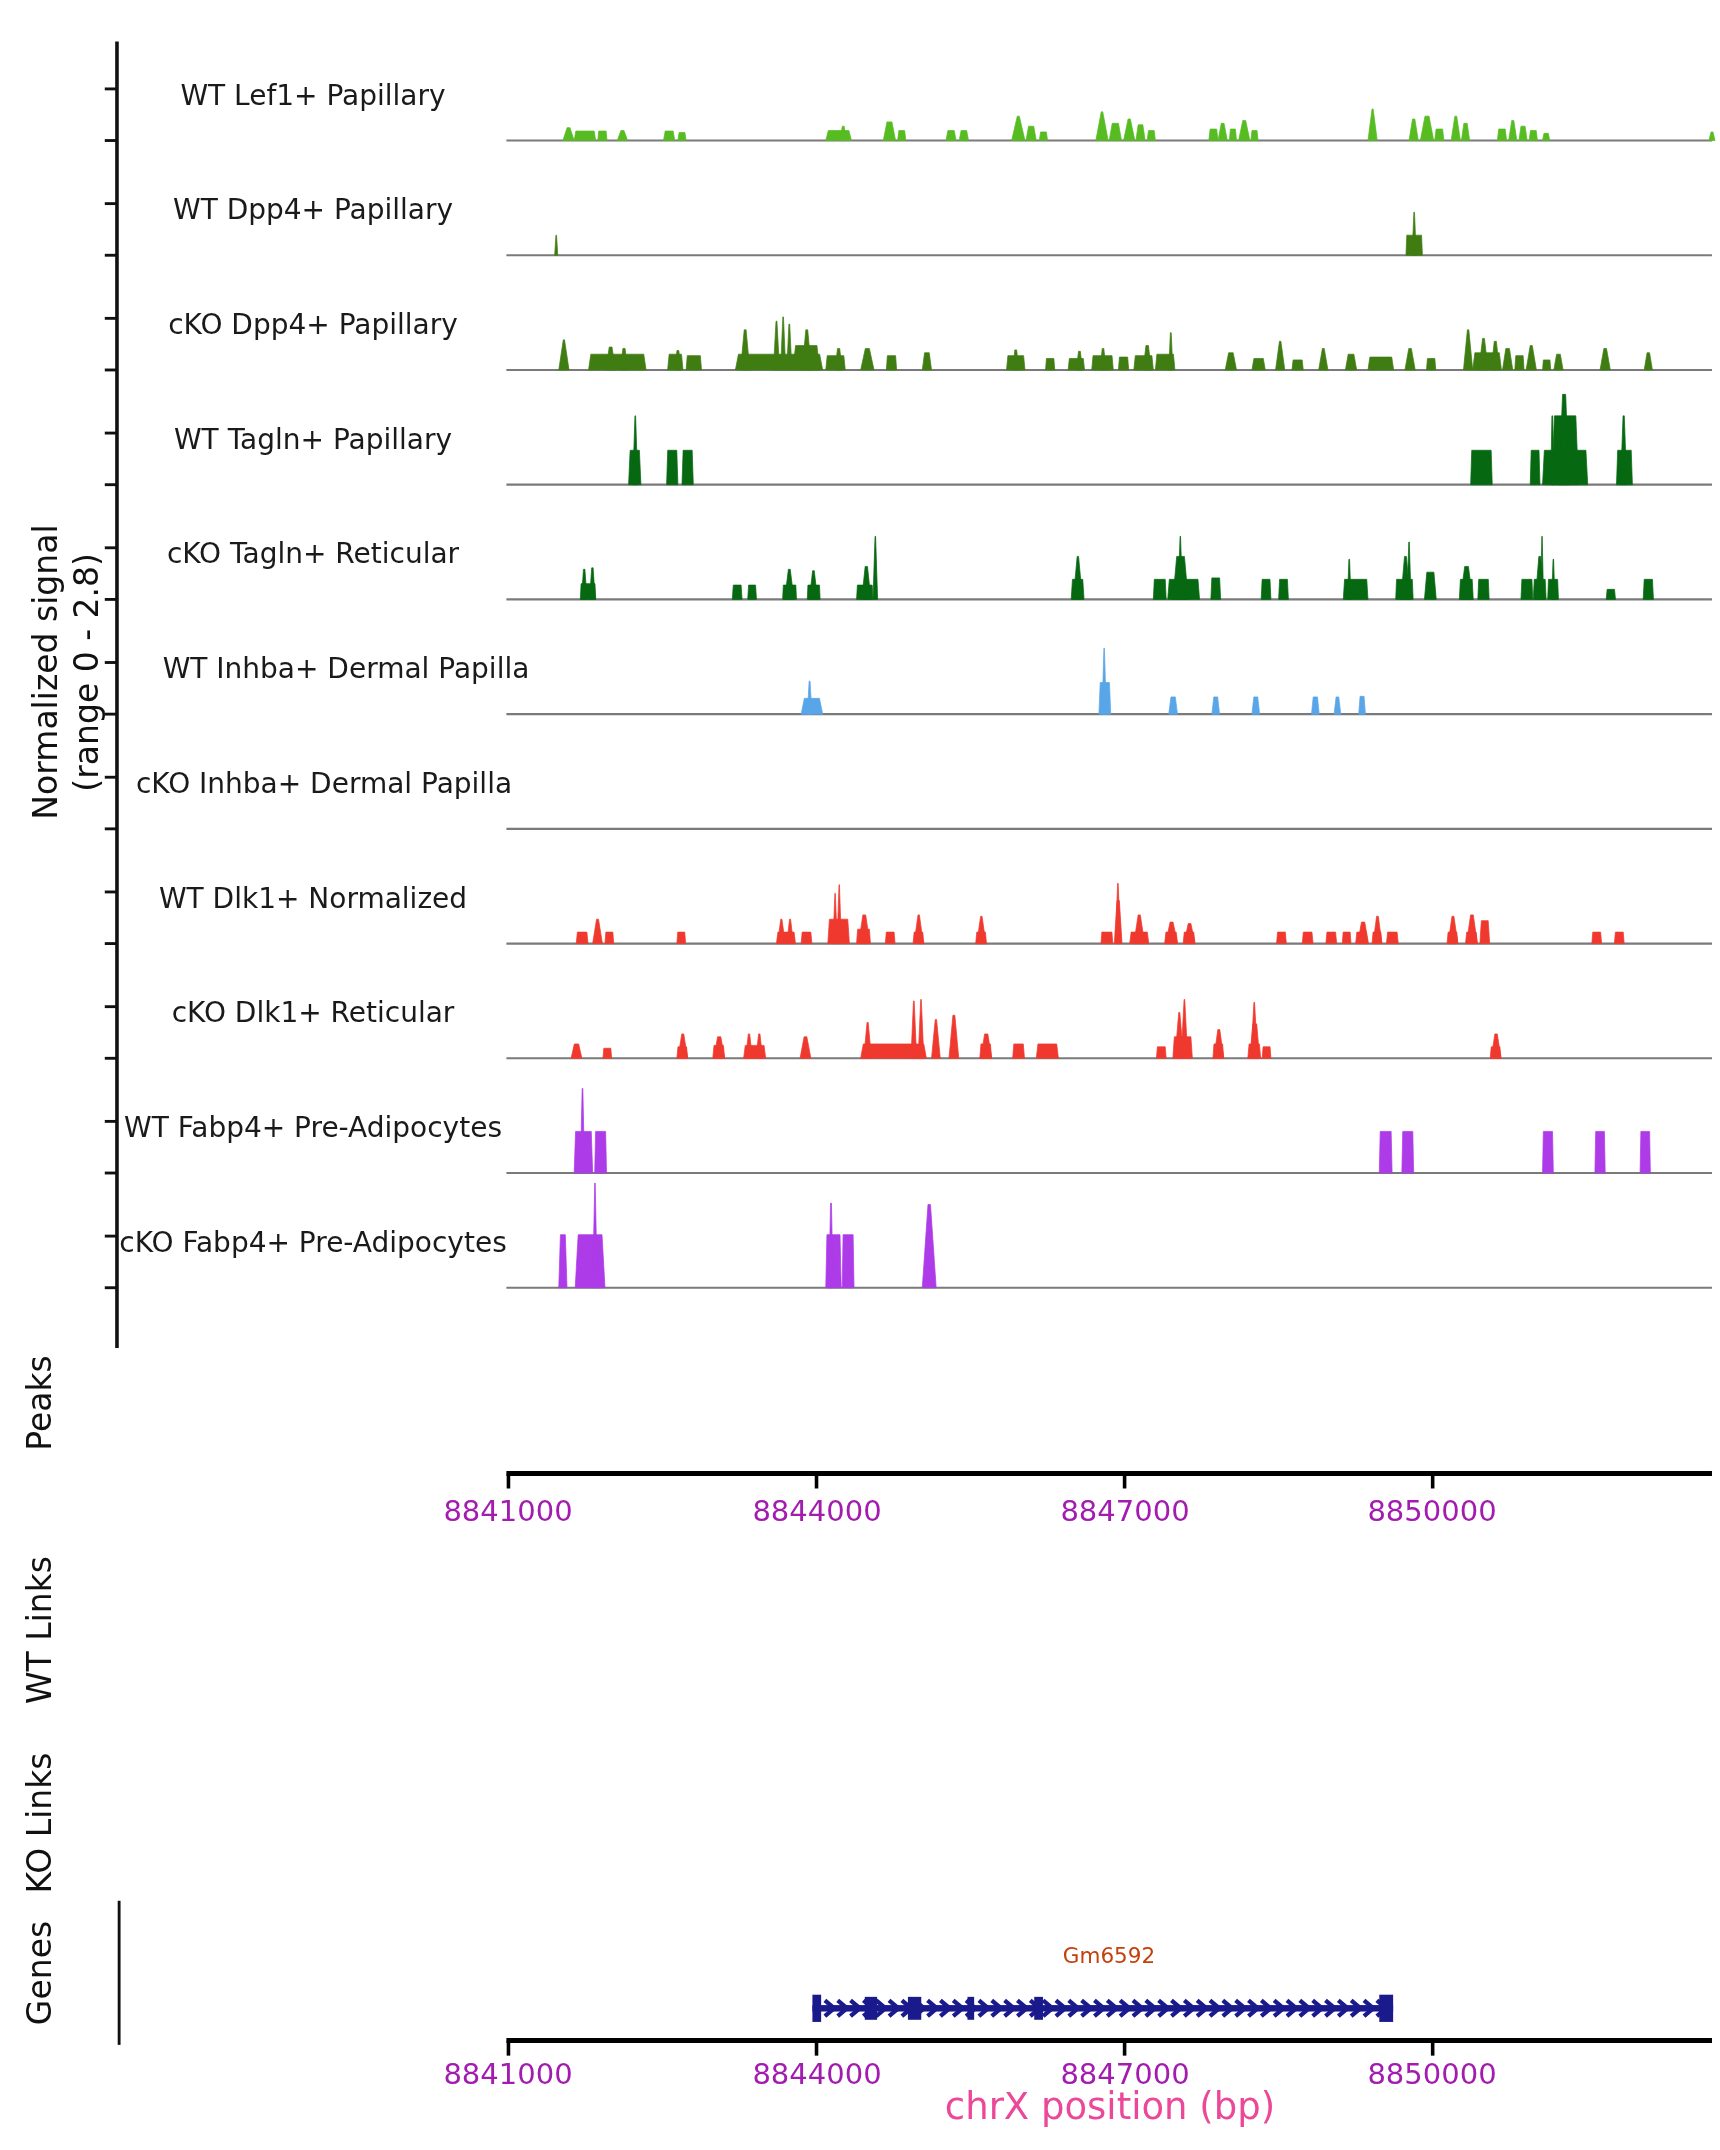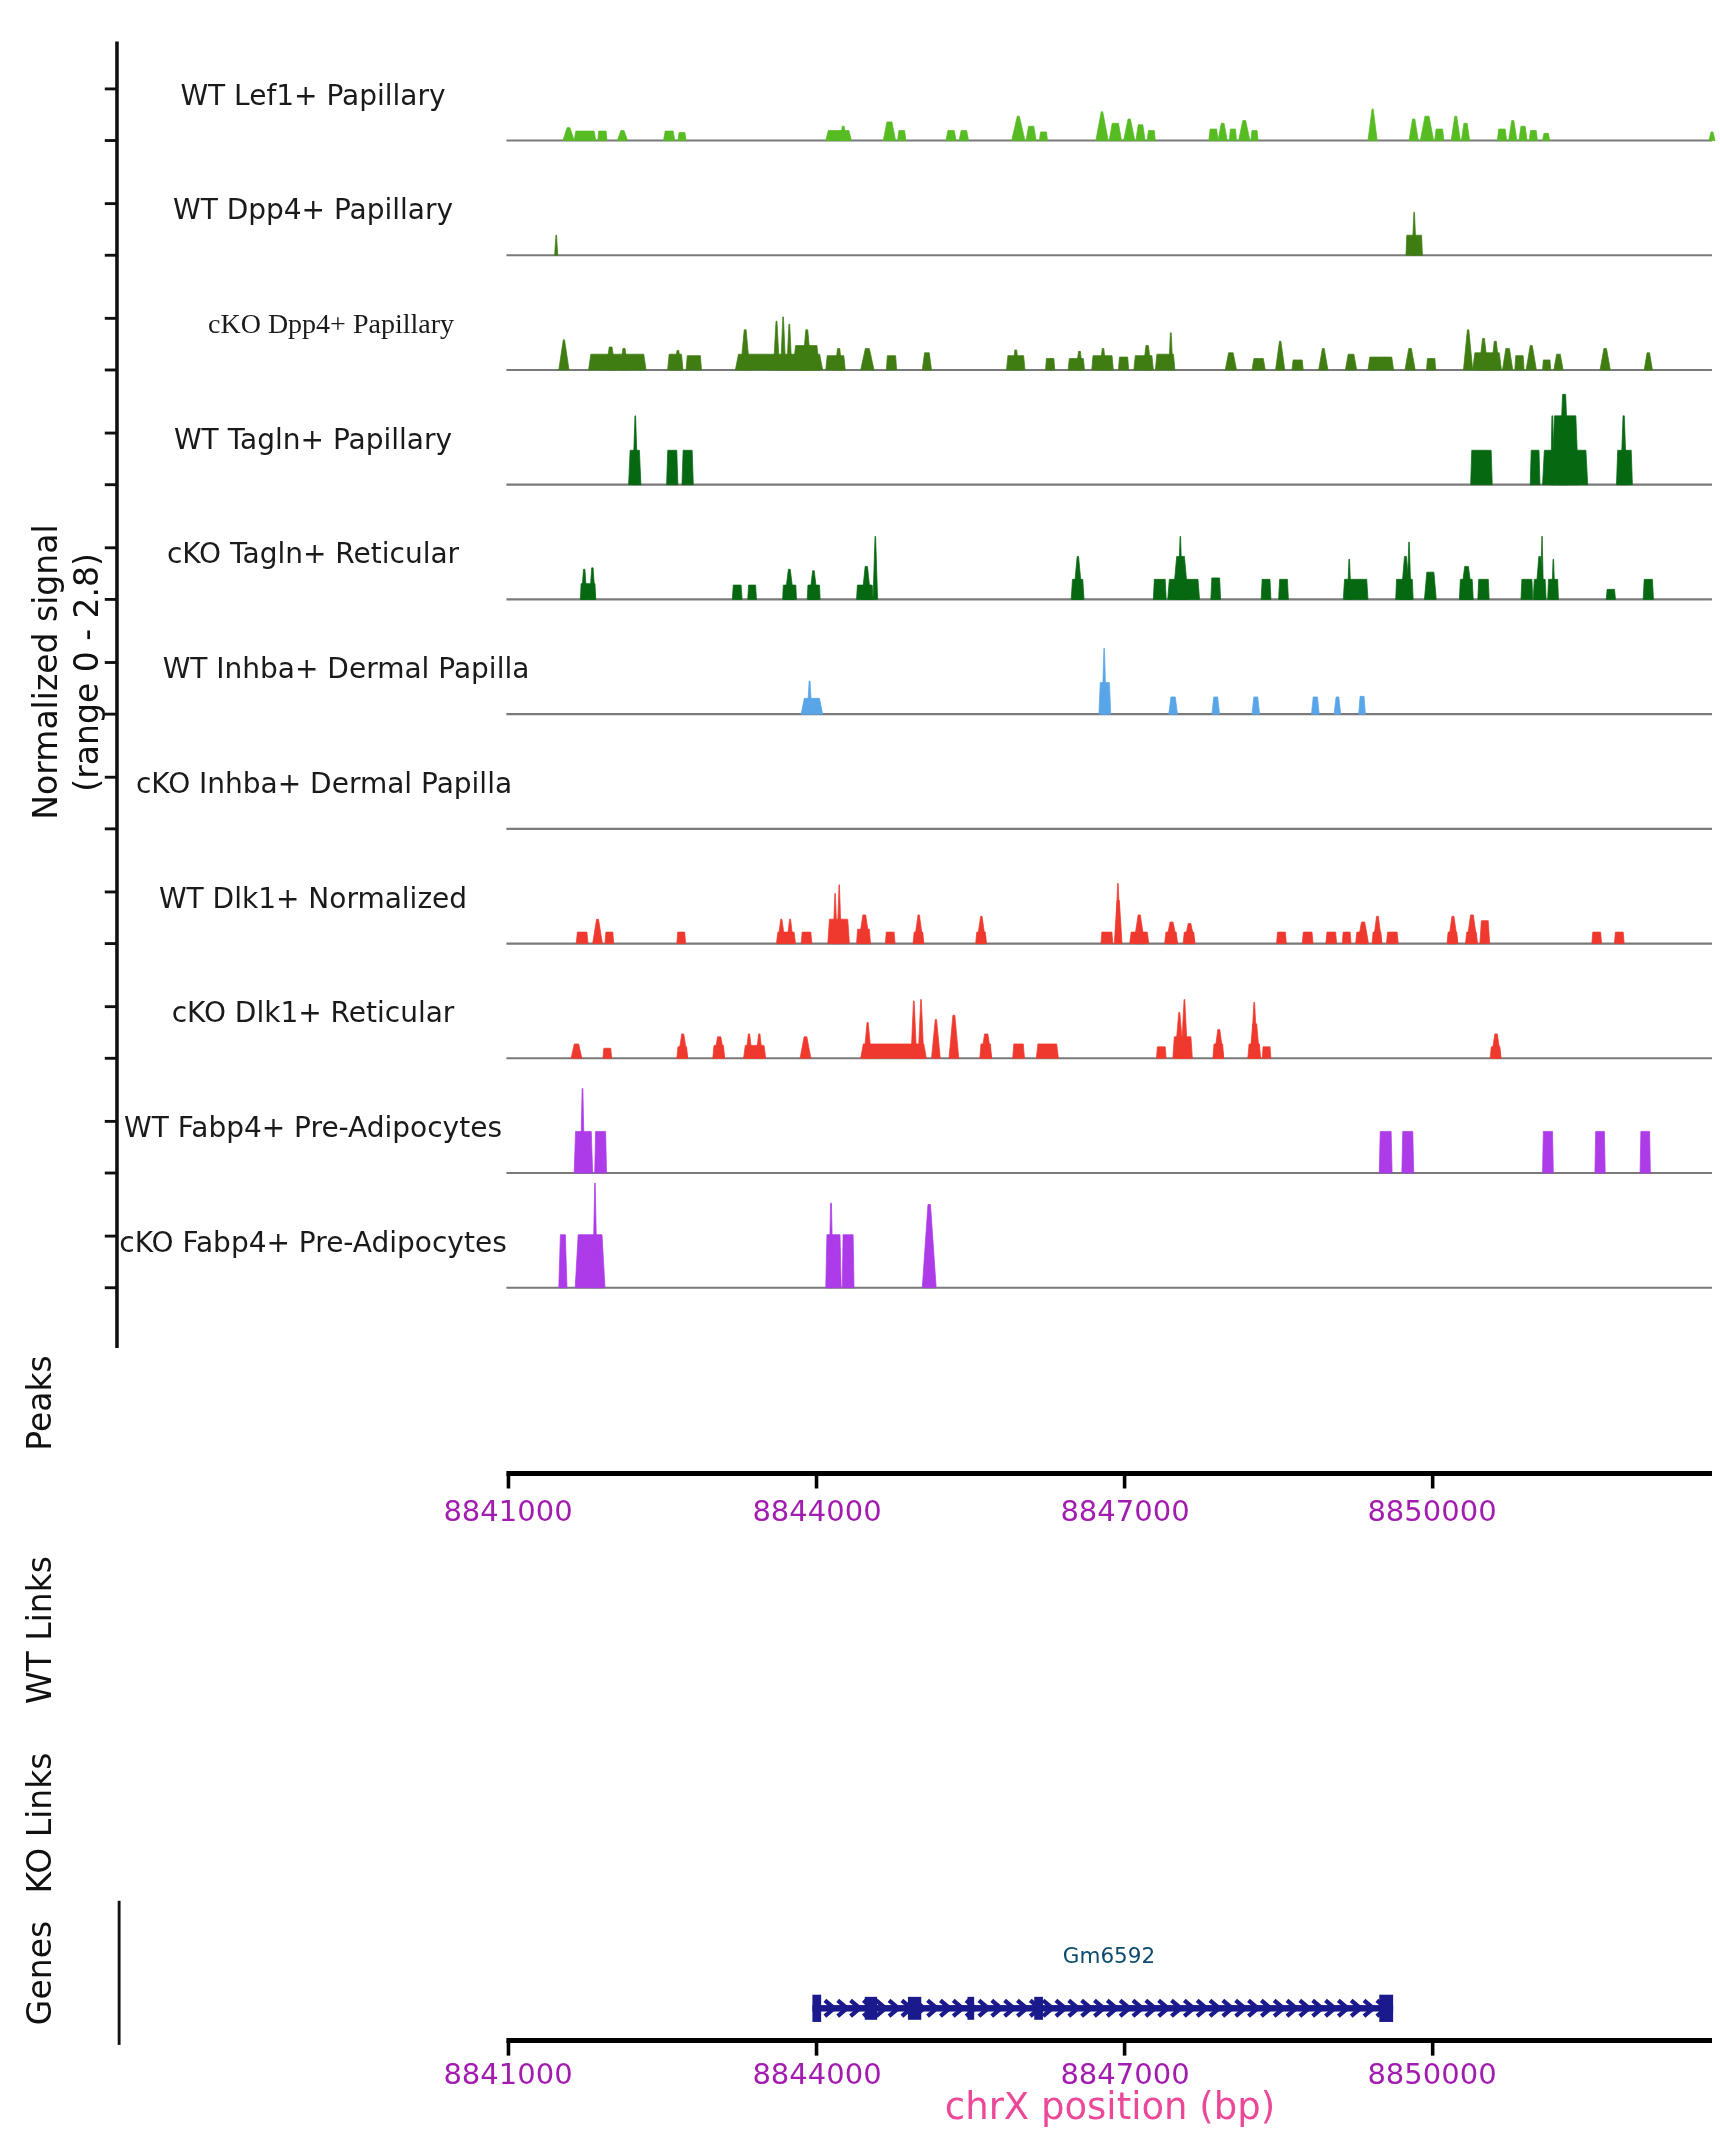--- a/index.html
+++ b/index.html
@@ -3,21 +3,21 @@
 <meta charset="utf-8">
 <style>
   html,body{margin:0;padding:0;background:#ffffff;}
   body{width:1721px;height:2151px;position:relative;font-family:"DejaVu Sans","Liberation Sans",sans-serif;}
   #stage{position:absolute;left:0;top:0;width:1721px;height:2151px;}
   svg{position:absolute;left:0;top:0;}
   .lbl{position:absolute;color:#1a1a1a;white-space:nowrap;}
   .track-label{font-size:28px;transform:translate(-50%,-50%);}
   .tick-label{font-size:29px;color:#a21caf;transform:translate(-50%,0);}
   .x-title{font-size:37px;color:#ec4899;transform:translate(-50%,0);}
-  .gene-name{font-size:21.5px;color:#0c4a6e;transform:translate(-50%,0);}
+  .gene-name{font-size:21.5px;color:#c2410c;transform:translate(-50%,0);}
   .vlabel{writing-mode:vertical-rl;transform:rotate(180deg) translate(50%,50%);transform-origin:center;
           position:absolute;font-size:33px;color:#111;text-align:center;line-height:1.25;}
   .section-label{writing-mode:vertical-rl;transform:rotate(180deg) translate(50%,50%);
           position:absolute;font-size:33px;color:#111;white-space:nowrap;}
 </style>
 </head>
 <body>
 
 <div id="stage">
 
@@ -386,21 +386,21 @@
       <span style="display: block;">Normalized signal</span>
       <span style="display: block;">(range 0 - 2.8)</span>
     </div>
   <div class="section-label" style="left:39px;top:1403px;">Peaks</div>
   <div class="section-label" style="left:39px;top:1630px;">WT Links</div>
   <div class="section-label" style="left:39px;top:1823px;">KO Links</div>
   <div class="section-label" style="left:39px;top:1973px;">Genes</div>
 
   <div class="lbl track-label" style="left:313px;top:95px;">WT Lef1+ Papillary</div>
   <div class="lbl track-label" style="left:313px;top:209px;">WT Dpp4+ Papillary</div>
-  <div class="lbl track-label" style="left:331px;top:324px;font-family:Liberation Serif, serif;">cKO Dpp4+ Papillary</div>
+  <div class="lbl track-label" style="left:313px;top:324px;">cKO Dpp4+ Papillary</div>
   <div class="lbl track-label" style="left:313px;top:439px;">WT Tagln+ Papillary</div>
   <div class="lbl track-label" style="left:313px;top:553px;">cKO Tagln+ Reticular</div>
   <div class="lbl track-label" style="left:313px;top:668px;margin-left:33px;">WT Inhba+ Dermal Papilla</div>
   <div class="lbl track-label" style="left:324px;top:783px;">cKO Inhba+ Dermal Papilla</div>
   <div class="lbl track-label" style="left:313px;top:898px;">WT Dlk1+ Normalized</div>
   <div class="lbl track-label" style="left:313px;top:1012px;">cKO Dlk1+ Reticular</div>
   <div class="lbl track-label" style="left:313px;top:1127px;">WT Fabp4+ Pre-Adipocytes</div>
   <div class="lbl track-label" style="left:313px;top:1242px;">cKO Fabp4+ Pre-Adipocytes</div>
 
   <div class="lbl tick-label" style="left:508px;top:1494px;">8841000</div>

